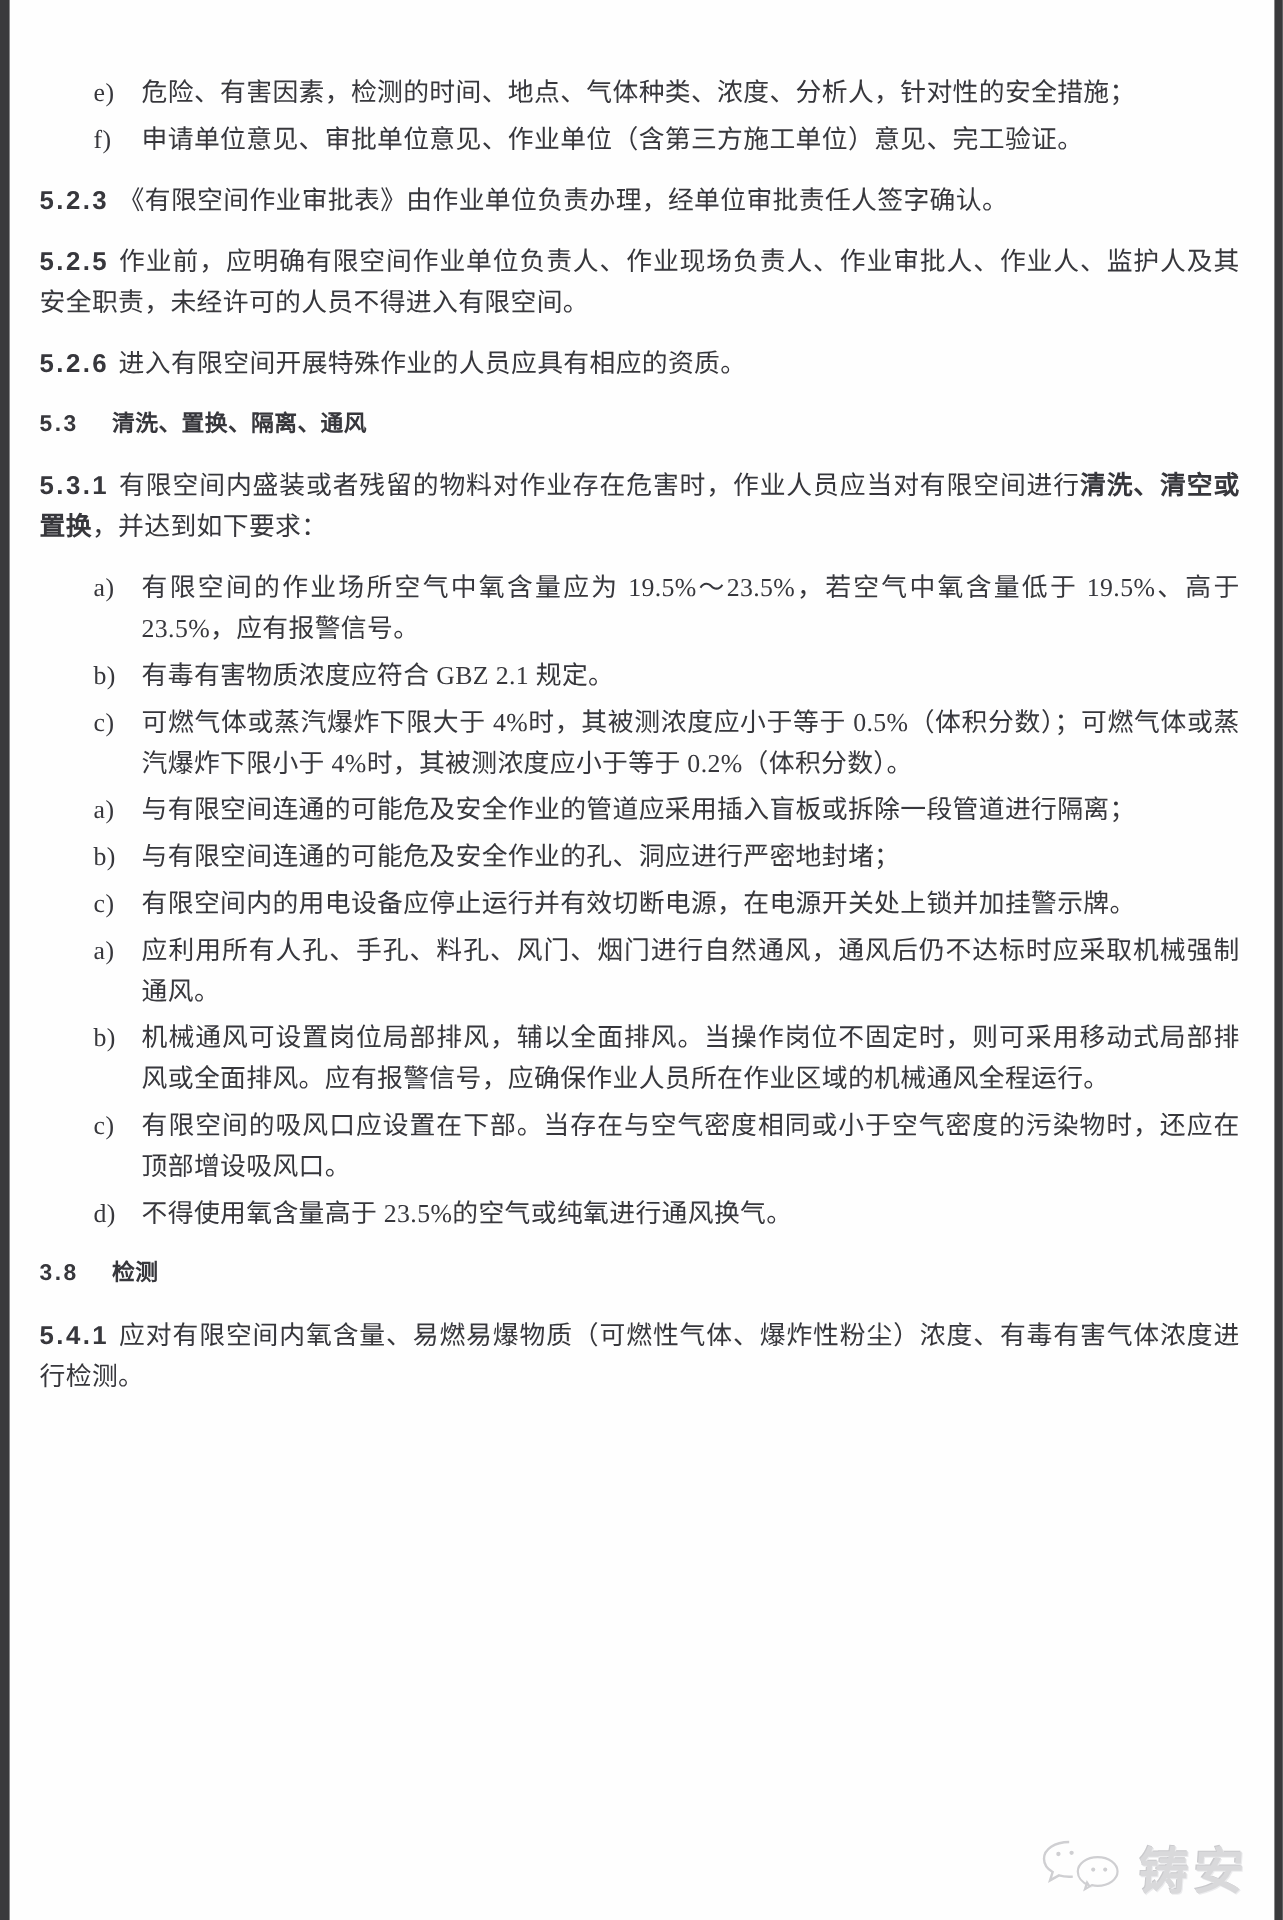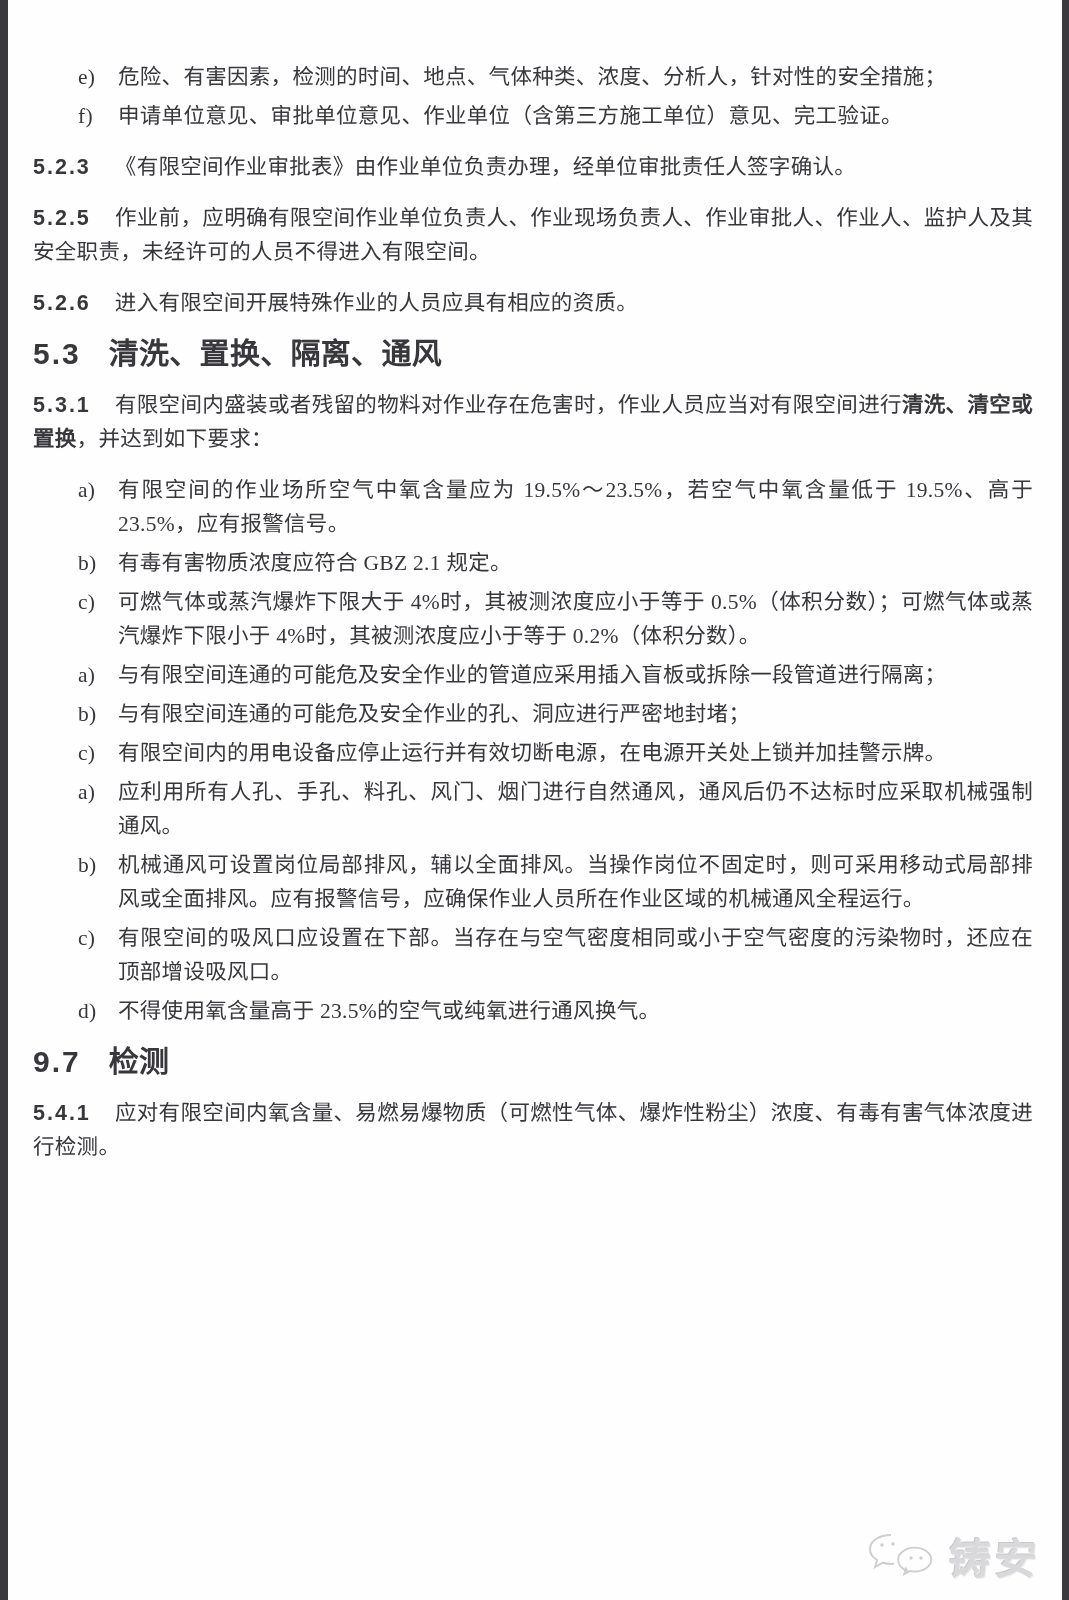--- a/index.html
+++ b/index.html
@@ -34,27 +34,27 @@
 
   .block.list-item { position: relative; padding-left: 85px; }
   .block.list-item > .label {
     position: absolute; left: 45px; top: 0;
   }
 
   .block.clause > .label,
   .block.heading > .label {
     font-family: "Liberation Sans", "DejaVu Sans", sans-serif;
     font-weight: 700;
-    margin-right: 24px;
+    margin-right: 8px;
     letter-spacing: 2px;
   }
   .block.heading {
     font-family: "Liberation Sans", "DejaVu Sans", sans-serif;
     font-weight: 700;
-    font-size: 30px;
+    font-size: 19px;
   }
   .block.heading > .label { margin-right: 28px; }
 
   .seg-bold {
     font-family: "Liberation Sans", "DejaVu Sans", sans-serif;
     font-weight: 700;
   }
 
   .watermark {
     position: absolute;
@@ -90,21 +90,21 @@
     <div class="block list-item"><span class="label">a)</span><span class="text"><span class="seg">有限空间的作业场所空气中氧含量应为 19.5%～23.5%，若空气中氧含量低于 19.5%、高于 23.5%，应有报警信号。</span></span></div>
     <div class="block list-item"><span class="label">b)</span><span class="text"><span class="seg">有毒有害物质浓度应符合 GBZ 2.1 规定。</span></span></div>
     <div class="block list-item"><span class="label">c)</span><span class="text"><span class="seg">可燃气体或蒸汽爆炸下限大于 4%时，其被测浓度应小于等于 0.5%（体积分数）；可燃气体或蒸汽爆炸下限小于 4%时，其被测浓度应小于等于 0.2%（体积分数）。</span></span></div>
     <div class="block list-item"><span class="label">a)</span><span class="text"><span class="seg">与有限空间连通的可能危及安全作业的管道应采用插入盲板或拆除一段管道进行隔离；</span></span></div>
     <div class="block list-item"><span class="label">b)</span><span class="text"><span class="seg">与有限空间连通的可能危及安全作业的孔、洞应进行严密地封堵；</span></span></div>
     <div class="block list-item"><span class="label">c)</span><span class="text"><span class="seg">有限空间内的用电设备应停止运行并有效切断电源，在电源开关处上锁并加挂警示牌。</span></span></div>
     <div class="block list-item"><span class="label">a)</span><span class="text"><span class="seg">应利用所有人孔、手孔、料孔、风门、烟门进行自然通风，通风后仍不达标时应采取机械强制通风。</span></span></div>
     <div class="block list-item"><span class="label">b)</span><span class="text"><span class="seg">机械通风可设置岗位局部排风，辅以全面排风。当操作岗位不固定时，则可采用移动式局部排风或全面排风。应有报警信号，应确保作业人员所在作业区域的机械通风全程运行。</span></span></div>
     <div class="block list-item"><span class="label">c)</span><span class="text"><span class="seg">有限空间的吸风口应设置在下部。当存在与空气密度相同或小于空气密度的污染物时，还应在顶部增设吸风口。</span></span></div>
     <div class="block list-item"><span class="label">d)</span><span class="text"><span class="seg">不得使用氧含量高于 23.5%的空气或纯氧进行通风换气。</span></span></div>
-    <div class="block heading"><span class="label">9.7</span><span class="text"><span class="seg-bold">检测</span></span></div>
+    <div class="block heading"><span class="label">3.8</span><span class="text"><span class="seg-bold">检测</span></span></div>
     <div class="block clause"><span class="label">5.4.1</span><span class="text"><span class="seg">应对有限空间内氧含量、易燃易爆物质（可燃性气体、爆炸性粉尘）浓度、有毒有害气体浓度进行检测。</span></span></div>
   </main>
 
 <div class="watermark">
   <svg width="78" height="58" viewBox="0 0 78 58" aria-hidden="true">
     <g fill="none" stroke="#cfcfd2" stroke-width="2">
       <path d="M30 8 C18 8 9 14 9 22 c0 4.5 2.8 8.5 7.2 11 l-2.2 7 7.5 -4.2 c2.6 0.8 5.5 1.2 8.5 1.2 1 0 2 -0.05 3 -0.15"></path>
       <path d="M33 37 c-6.5 -2.5 -10 -7.5 -10 -12.5 0 -7 8 -13 18 -13 s18 6 18 13 -8 13 -18 13 c-1.8 0 -3.6 -0.2 -5.2 -0.6 l-6.3 3.6 1.9 -6z" transform="translate(16,10) scale(0.92)"></path>
     </g>
     <g fill="#cfcfd2">

